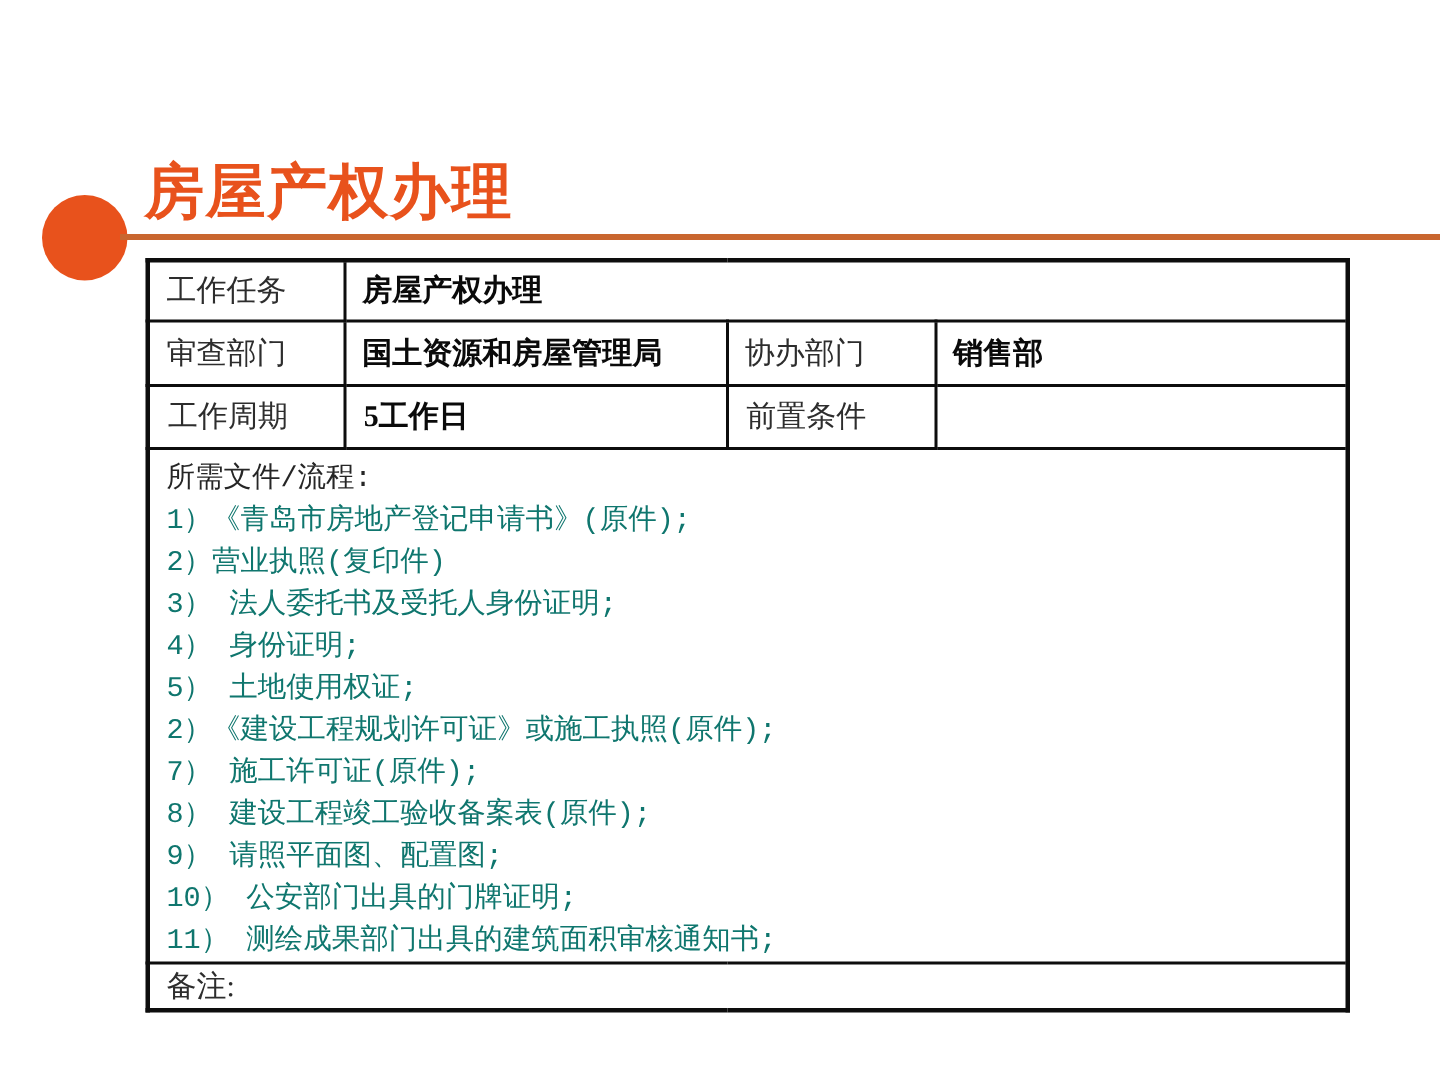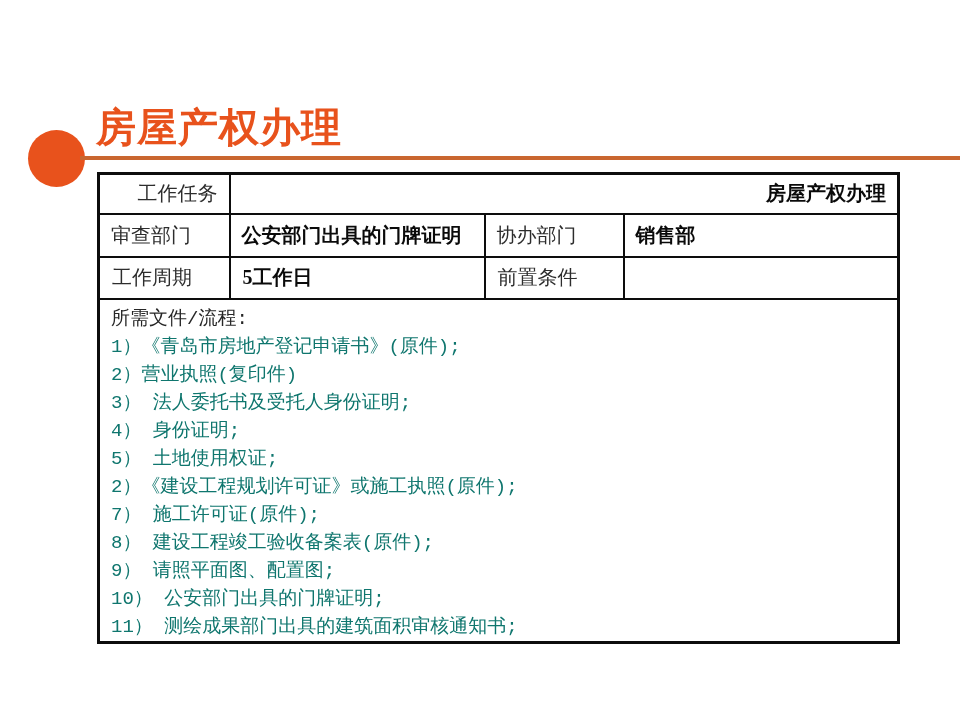--- a/index.html
+++ b/index.html
@@ -40,21 +40,21 @@
     border-collapse: collapse;
     table-layout: fixed;
     border: 3px solid #0d0d0d;
   }
   .info-table td {
     border: 2px solid #0d0d0d;
     padding: 0 11px;
     vertical-align: middle;
     overflow: hidden;
   }
-  .row-task td    { height: 40px; text-align: right; }
+  .row-task td    { height: 40px; }
   .row-dept td    { height: 43px; border-radius: 12px; }
   .row-cycle td   { height: 42px; padding-left: 12px; }
   .row-docs td    { height: 335px; vertical-align: top; padding-top: 5px; font-family: Liberation Mono, monospace; }
   .row-remarks td { height: 32px; }
   .cell-label {
     font-size: 20px;
     color: #2d2d2d;
     font-weight: normal;
   }
   .cell-value {
@@ -88,21 +88,21 @@
     <col style="width:139px">
     <col style="width:275px">
   </colgroup>
   <tbody>
     <tr class="row-task">
       <td class="cell-label">工作任务</td>
       <td class="cell-value" colspan="3">房屋产权办理</td>
     </tr>
     <tr class="row-dept">
       <td class="cell-label">审查部门</td>
-      <td class="cell-value">公安部门出具的门牌证明</td>
+      <td class="cell-value">国土资源和房屋管理局</td>
       <td class="cell-label">协办部门</td>
       <td class="cell-value">销售部</td>
     </tr>
     <tr class="row-cycle">
       <td class="cell-label">工作周期</td>
       <td class="cell-value">5工作日</td>
       <td class="cell-label">前置条件</td>
       <td class="cell-value"></td>
     </tr>
     <tr class="row-docs">
@@ -116,14 +116,17 @@
             <div class="doc-line">5） 土地使用权证;</div>
             <div class="doc-line">2）《建设工程规划许可证》或施工执照(原件);</div>
             <div class="doc-line">7） 施工许可证(原件);</div>
             <div class="doc-line">8） 建设工程竣工验收备案表(原件);</div>
             <div class="doc-line">9） 请照平面图、配置图;</div>
             <div class="doc-line">10） 公安部门出具的门牌证明;</div>
             <div class="doc-line">11） 测绘成果部门出具的建筑面积审核通知书;</div>
           </div>
       </td>
     </tr>
+    <tr class="row-remarks">
+      <td colspan="4" class="cell-label">备注:</td>
+    </tr>
   </tbody>
 </table>
 
 </body></html>

